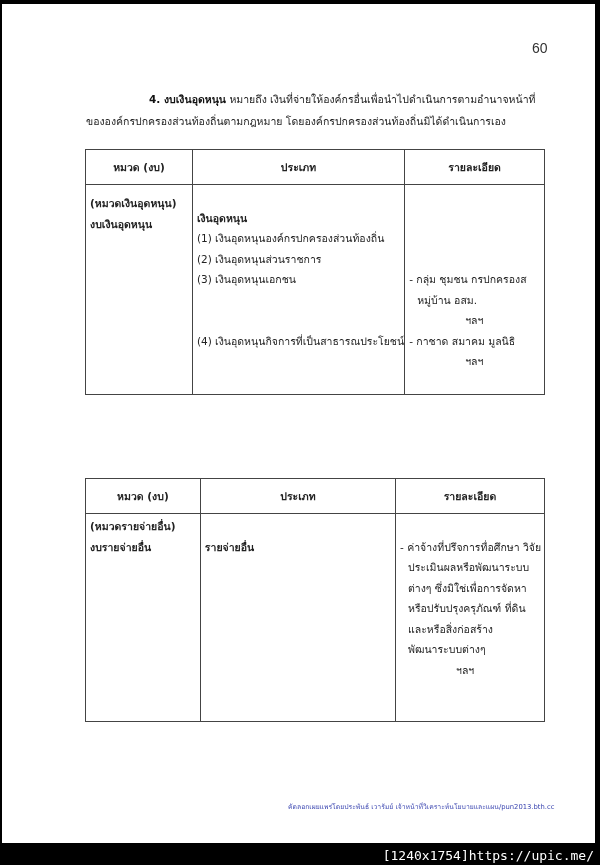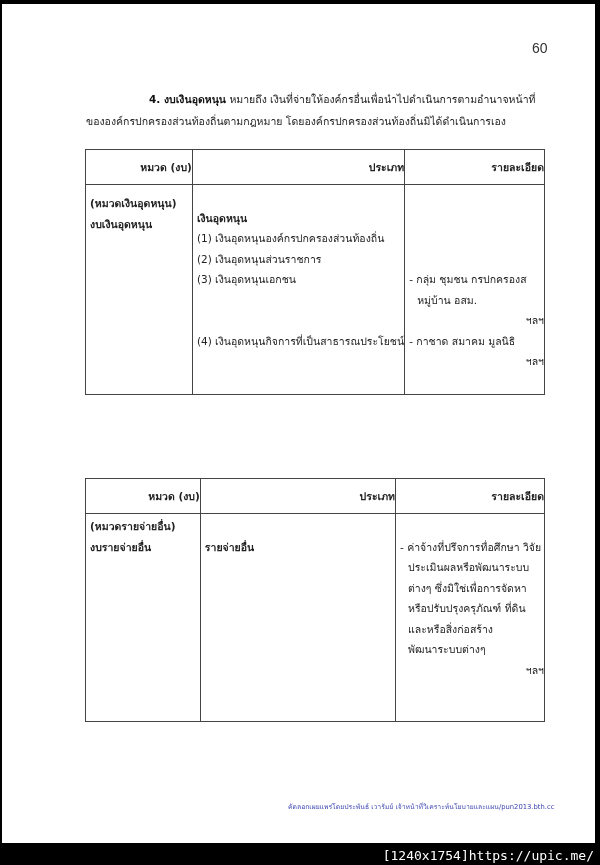--- a/index.html
+++ b/index.html
@@ -38,32 +38,32 @@
     }
     table.budget th, table.budget td {
       border: 1.5px solid #444;
       padding: 0;
       vertical-align: top;
     }
     table.budget td.mid { border-left: 1px solid #888; }
     table.budget th {
       height: 34px;
       font-weight: bold;
-      text-align: right;
+      text-align: center;
       vertical-align: middle;
     }
     .cell-line {
       height: 20.5px;
       line-height: 20.5px;
       white-space: nowrap;
       padding-left: 4px;
     }
     .bold { font-weight: bold; }
     .indent { padding-left: 12px; }
-    .center-etc { padding-left: 60px; text-align: right; }
+    .center-etc { padding-left: 60px; }
     .footer {
       left: 286px; top: 797px;
       font-size: 6.8px;
       color: #3a45b0;
       white-space: nowrap;
     }
     .watermark {
       position: absolute;
       right: 6px; bottom: 2px;
       color: #fff;

